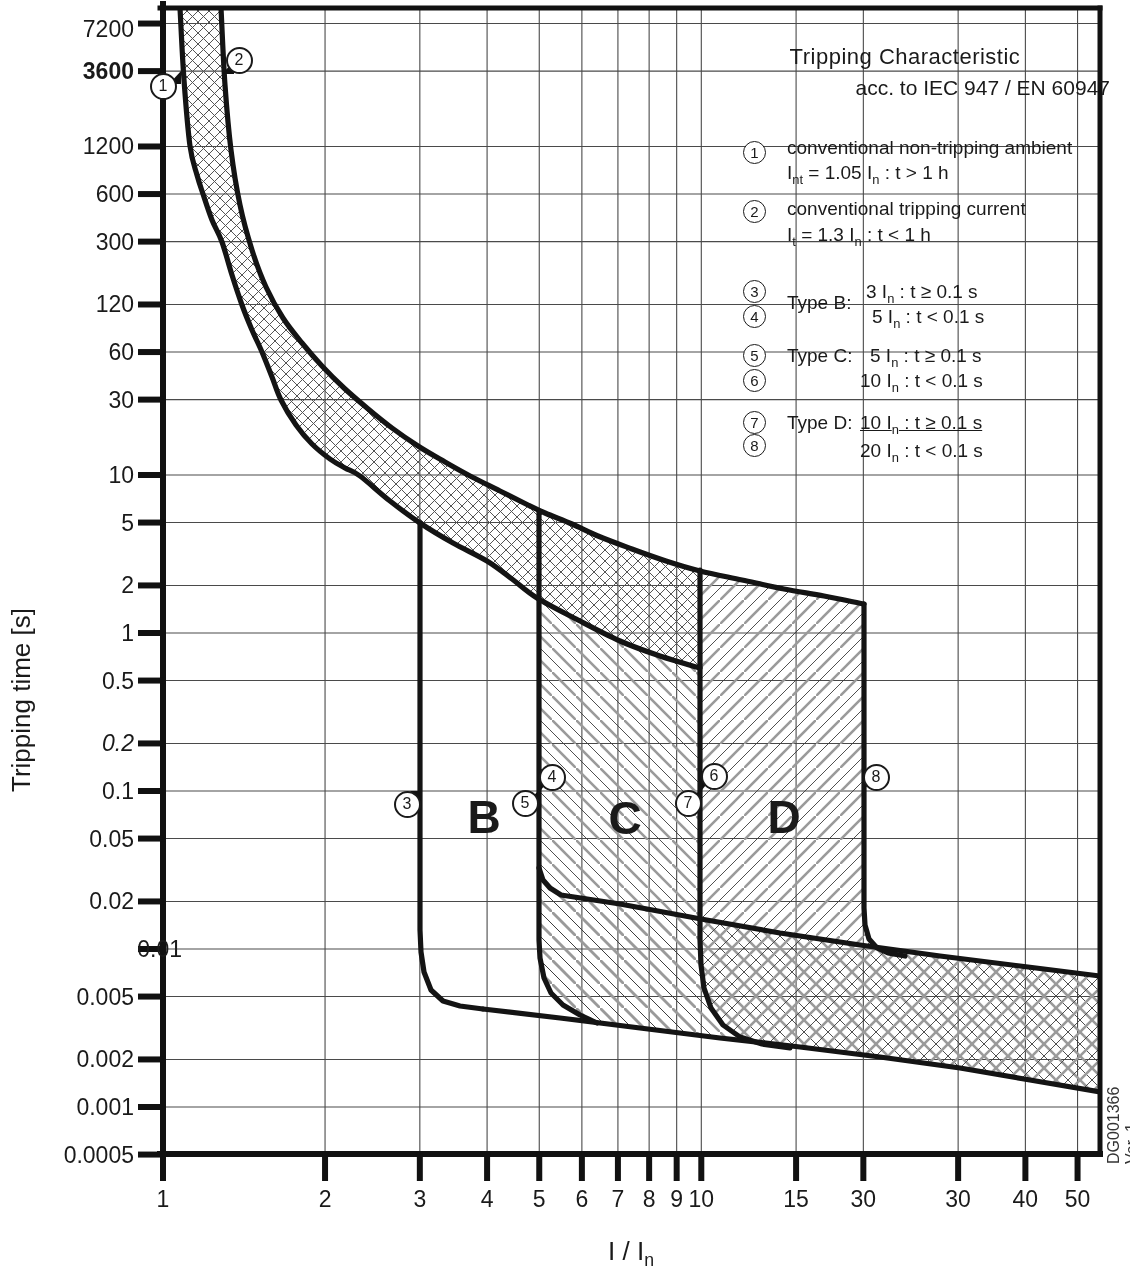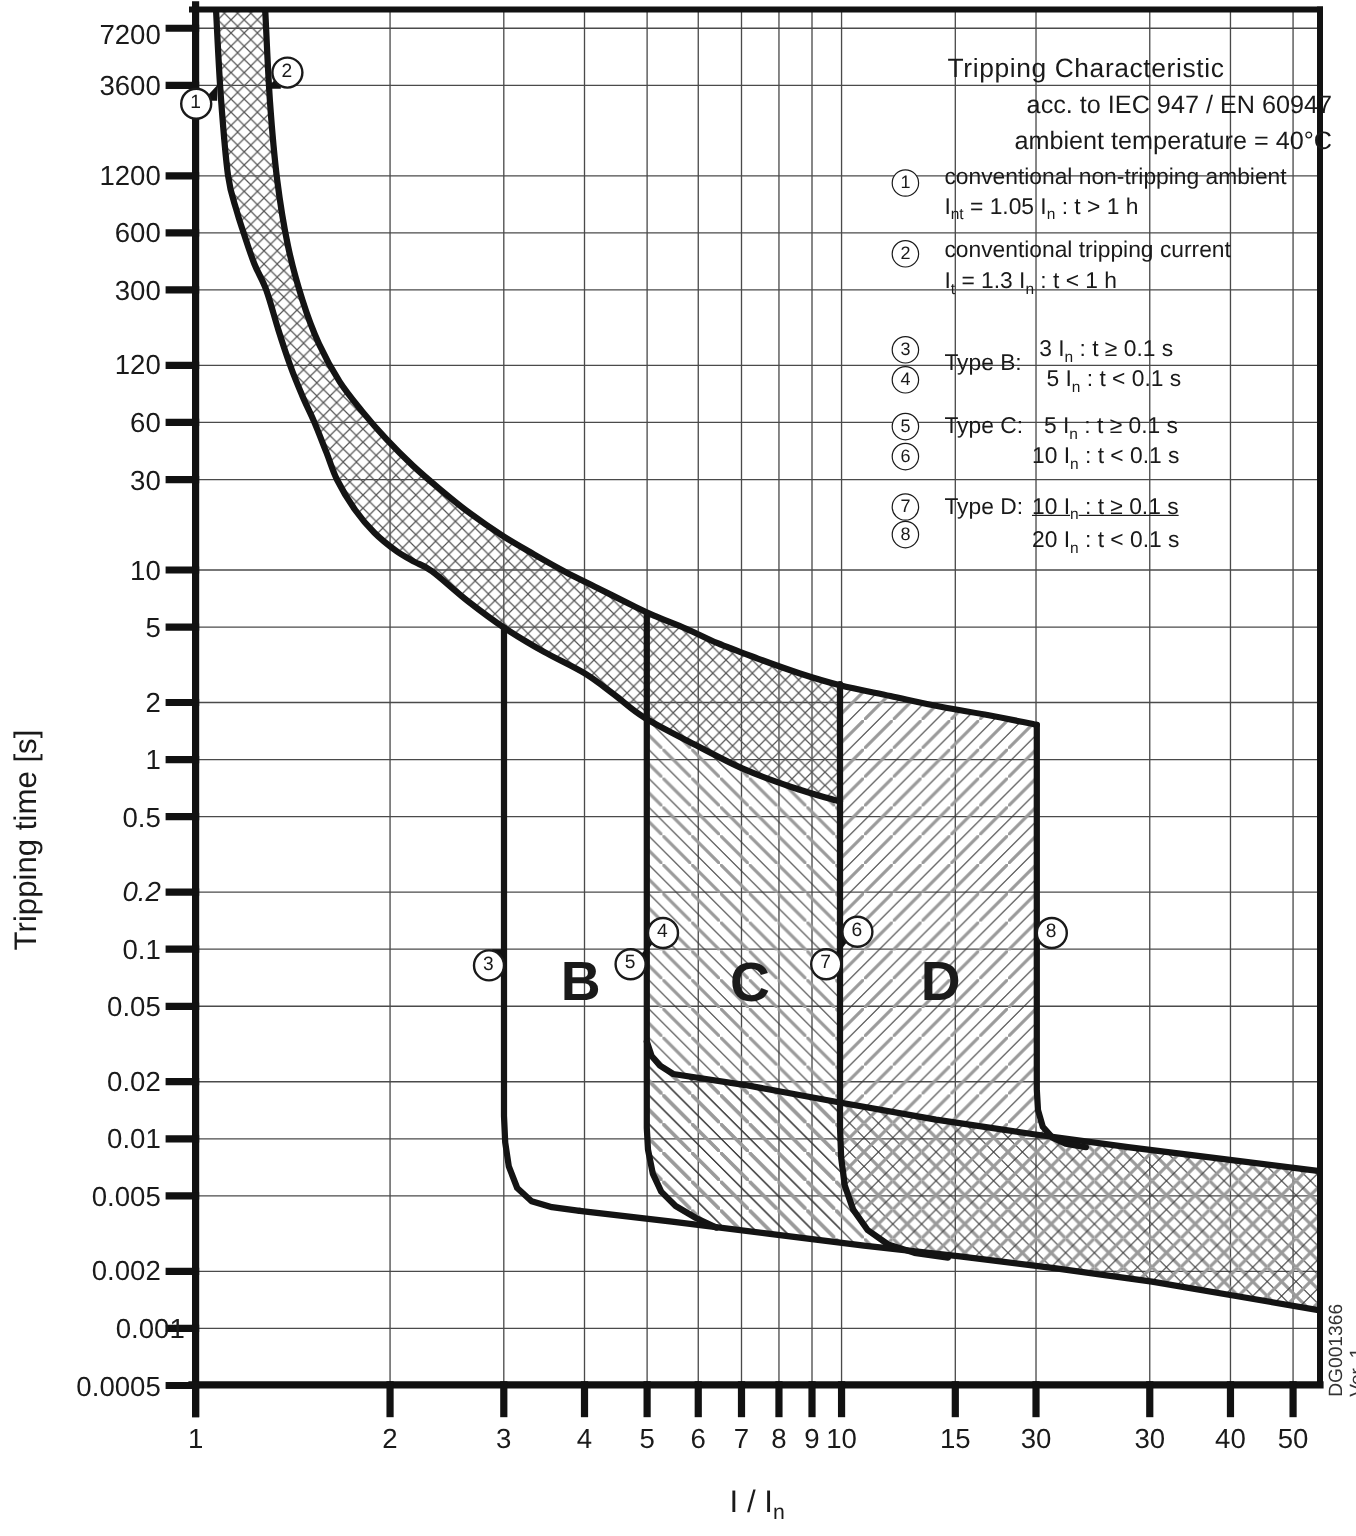--- a/index.html
+++ b/index.html
@@ -153,21 +153,20 @@
         <polygon points="527,803 538,791 538,803"></polygon>
         <polygon points="702,776 713,776 702,790"></polygon>
         <polygon points="688,803 699,791 699,803"></polygon>
         <polygon points="864,776 875,776 864,790"></polygon>
       </g>
     </svg>
 
   <div class="titleblock">
     <div class="t1">Tripping Characteristic</div>
     <div class="t2">acc. to IEC 947 / EN 60947</div>
-    <div class="t3">ambient temperature = 40°C</div>
   </div>
 
   <div id="legend">
       <div class="cnum leg" style="left: 743px; top: 141px;">1</div>
       <div class="legtext abs" style="left: 787px; top: 137px;">conventional non-tripping ambient</div>
       <div class="legtext abs" style="left: 787px; top: 162px;">I<sub>nt</sub>  = 1.05 I<sub>n</sub> :  t &gt; 1 h</div>
       <div class="cnum leg" style="left: 743px; top: 200px;">2</div>
       <div class="legtext abs" style="left: 787px; top: 198px;">conventional tripping current</div>
       <div class="legtext abs" style="left: 787px; top: 224px;">I<sub>t</sub>   = 1.3 I<sub>n</sub> :  t &lt; 1 h</div>
       <div class="cnum leg" style="left: 743px; top: 280px;">3</div>
@@ -181,40 +180,40 @@
       <div class="cnum leg" style="left: 743px; top: 369px;">6</div>
       <div class="legtext abs" style="left: 860px; top: 370px;">10 I<sub>n</sub>  : t &lt; 0.1 s</div>
       <div class="cnum leg" style="left: 743px; top: 411px;">7</div>
       <div class="legtext abs" style="left: 787px; top: 412px;">Type D:</div>
       <div class="legtext abs" style="left: 860px; top: 412px; text-decoration: underline;">10 I<sub>n</sub>  : t ≥ 0.1 s</div>
       <div class="cnum leg" style="left: 743px; top: 434px;">8</div>
       <div class="legtext abs" style="left: 860px; top: 440px;">20 I<sub>n</sub>  : t &lt; 0.1 s</div>
     </div>
   <div id="yticks">
       <div class="ytick" style="top: 16px;">7200</div>
-      <div class="ytick" style="top: 58.1042px;">3600</div>
+      <div class="ytick" style="top: 58.1042px; font-weight: bold;">3600</div>
       <div class="ytick" style="top: 133.489px;">1200</div>
       <div class="ytick" style="top: 181.052px;">600</div>
       <div class="ytick" style="top: 228.615px;">300</div>
       <div class="ytick" style="top: 291.489px;">120</div>
       <div class="ytick" style="top: 339.052px;">60</div>
       <div class="ytick" style="top: 386.615px;">30</div>
       <div class="ytick" style="top: 462px;">10</div>
       <div class="ytick" style="top: 509.563px;">5</div>
       <div class="ytick" style="top: 572.437px;">2</div>
       <div class="ytick" style="top: 620px;">1</div>
       <div class="ytick" style="top: 667.563px;">0.5</div>
       <div class="ytick" style="top: 730.437px; font-style: italic;">0.2</div>
       <div class="ytick" style="top: 778px;">0.1</div>
       <div class="ytick" style="top: 825.563px;">0.05</div>
       <div class="ytick" style="top: 888.437px;">0.02</div>
-      <div class="ytick" style="top: 936px;">0.01</div>
+      <div class="ytick" style="top: 936px; padding-left: 48px;">0.01</div>
       <div class="ytick" style="top: 983.563px;">0.005</div>
       <div class="ytick" style="top: 1046.44px;">0.002</div>
-      <div class="ytick" style="top: 1094px; margin-left: 20px;">0.001</div>
+      <div class="ytick" style="top: 1094px;">0.001</div>
       <div class="ytick" style="top: 1141.56px;">0.0005</div>
     </div>
   <div id="xticks">
       <div class="xtick" style="left: 128px; top: 1186px;">1</div>
       <div class="xtick" style="left: 290.044px; top: 1186px;">2</div>
       <div class="xtick" style="left: 384.834px; top: 1186px;">3</div>
       <div class="xtick" style="left: 452.089px; top: 1186px;">4</div>
       <div class="xtick" style="left: 504.256px; top: 1186px;">5</div>
       <div class="xtick" style="left: 546.879px; top: 1186px;">6</div>
       <div class="xtick" style="left: 582.916px; top: 1186px;">7</div>

